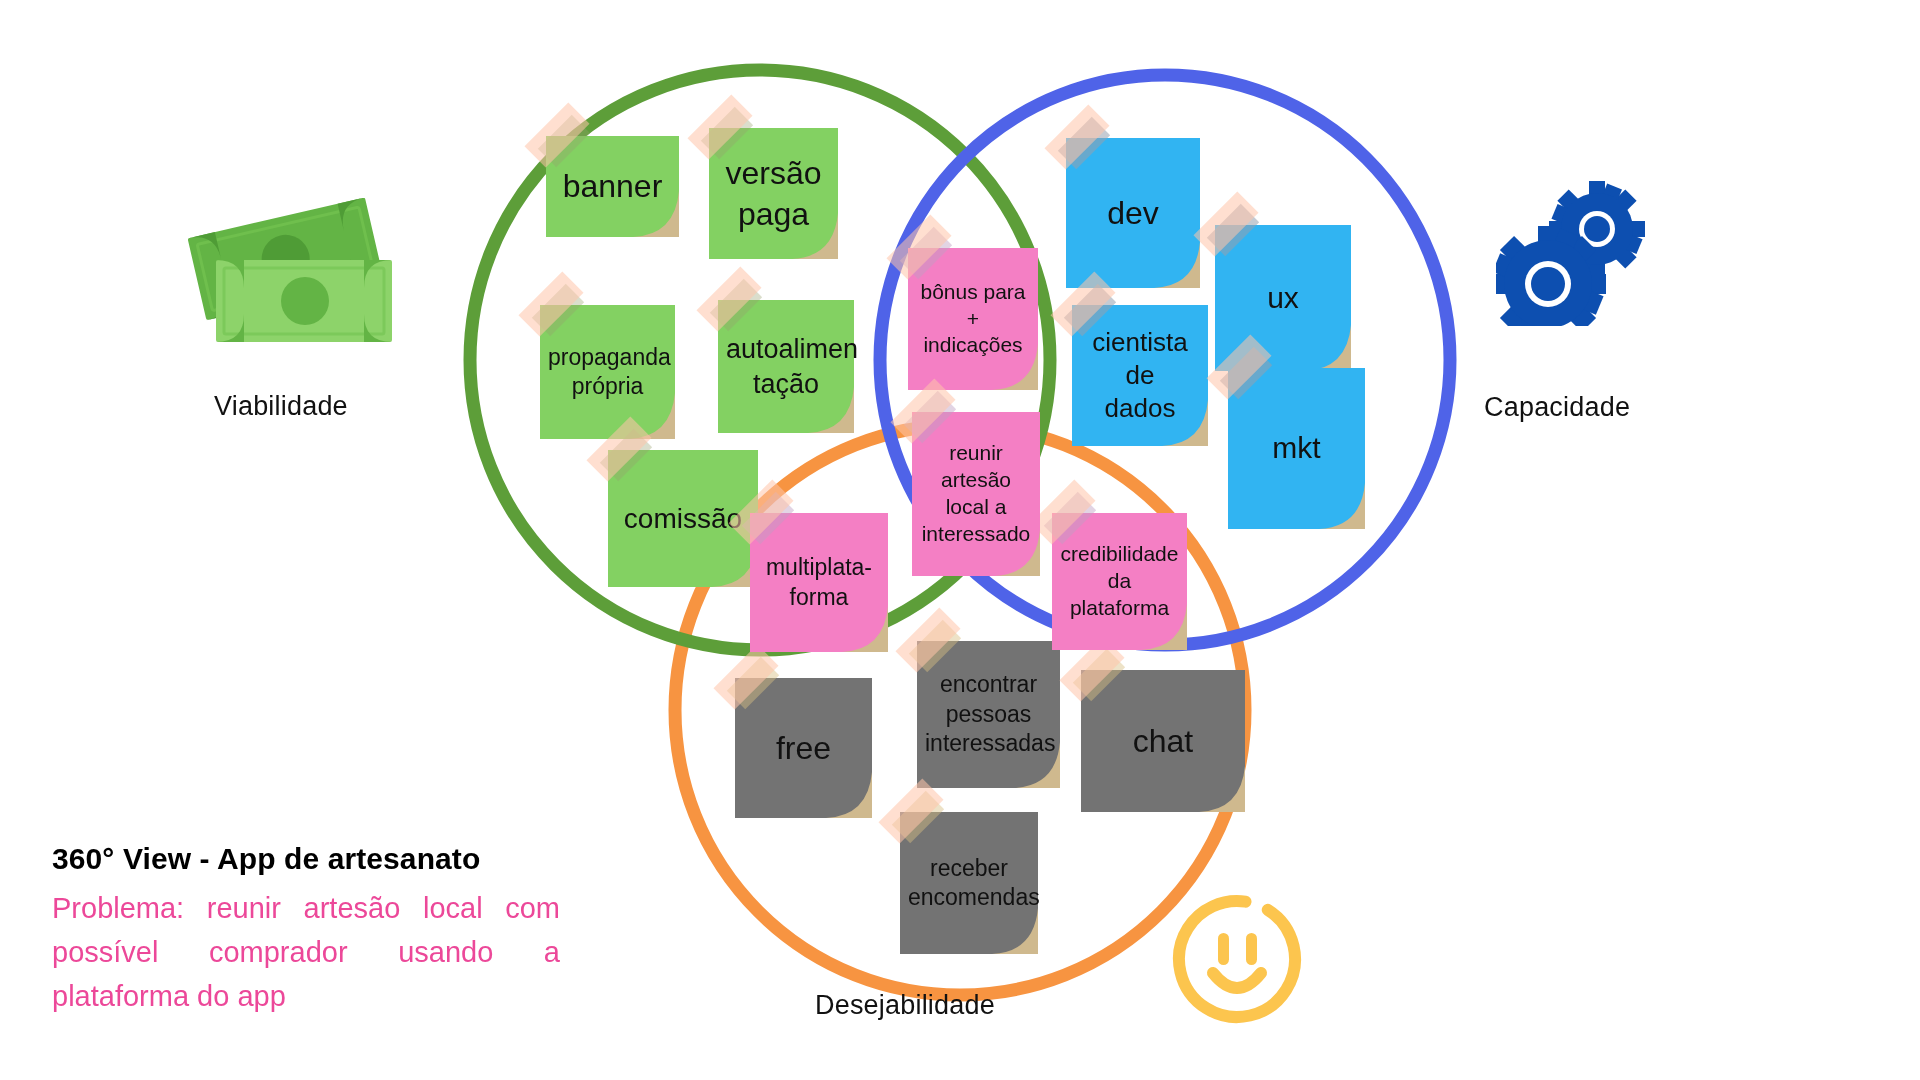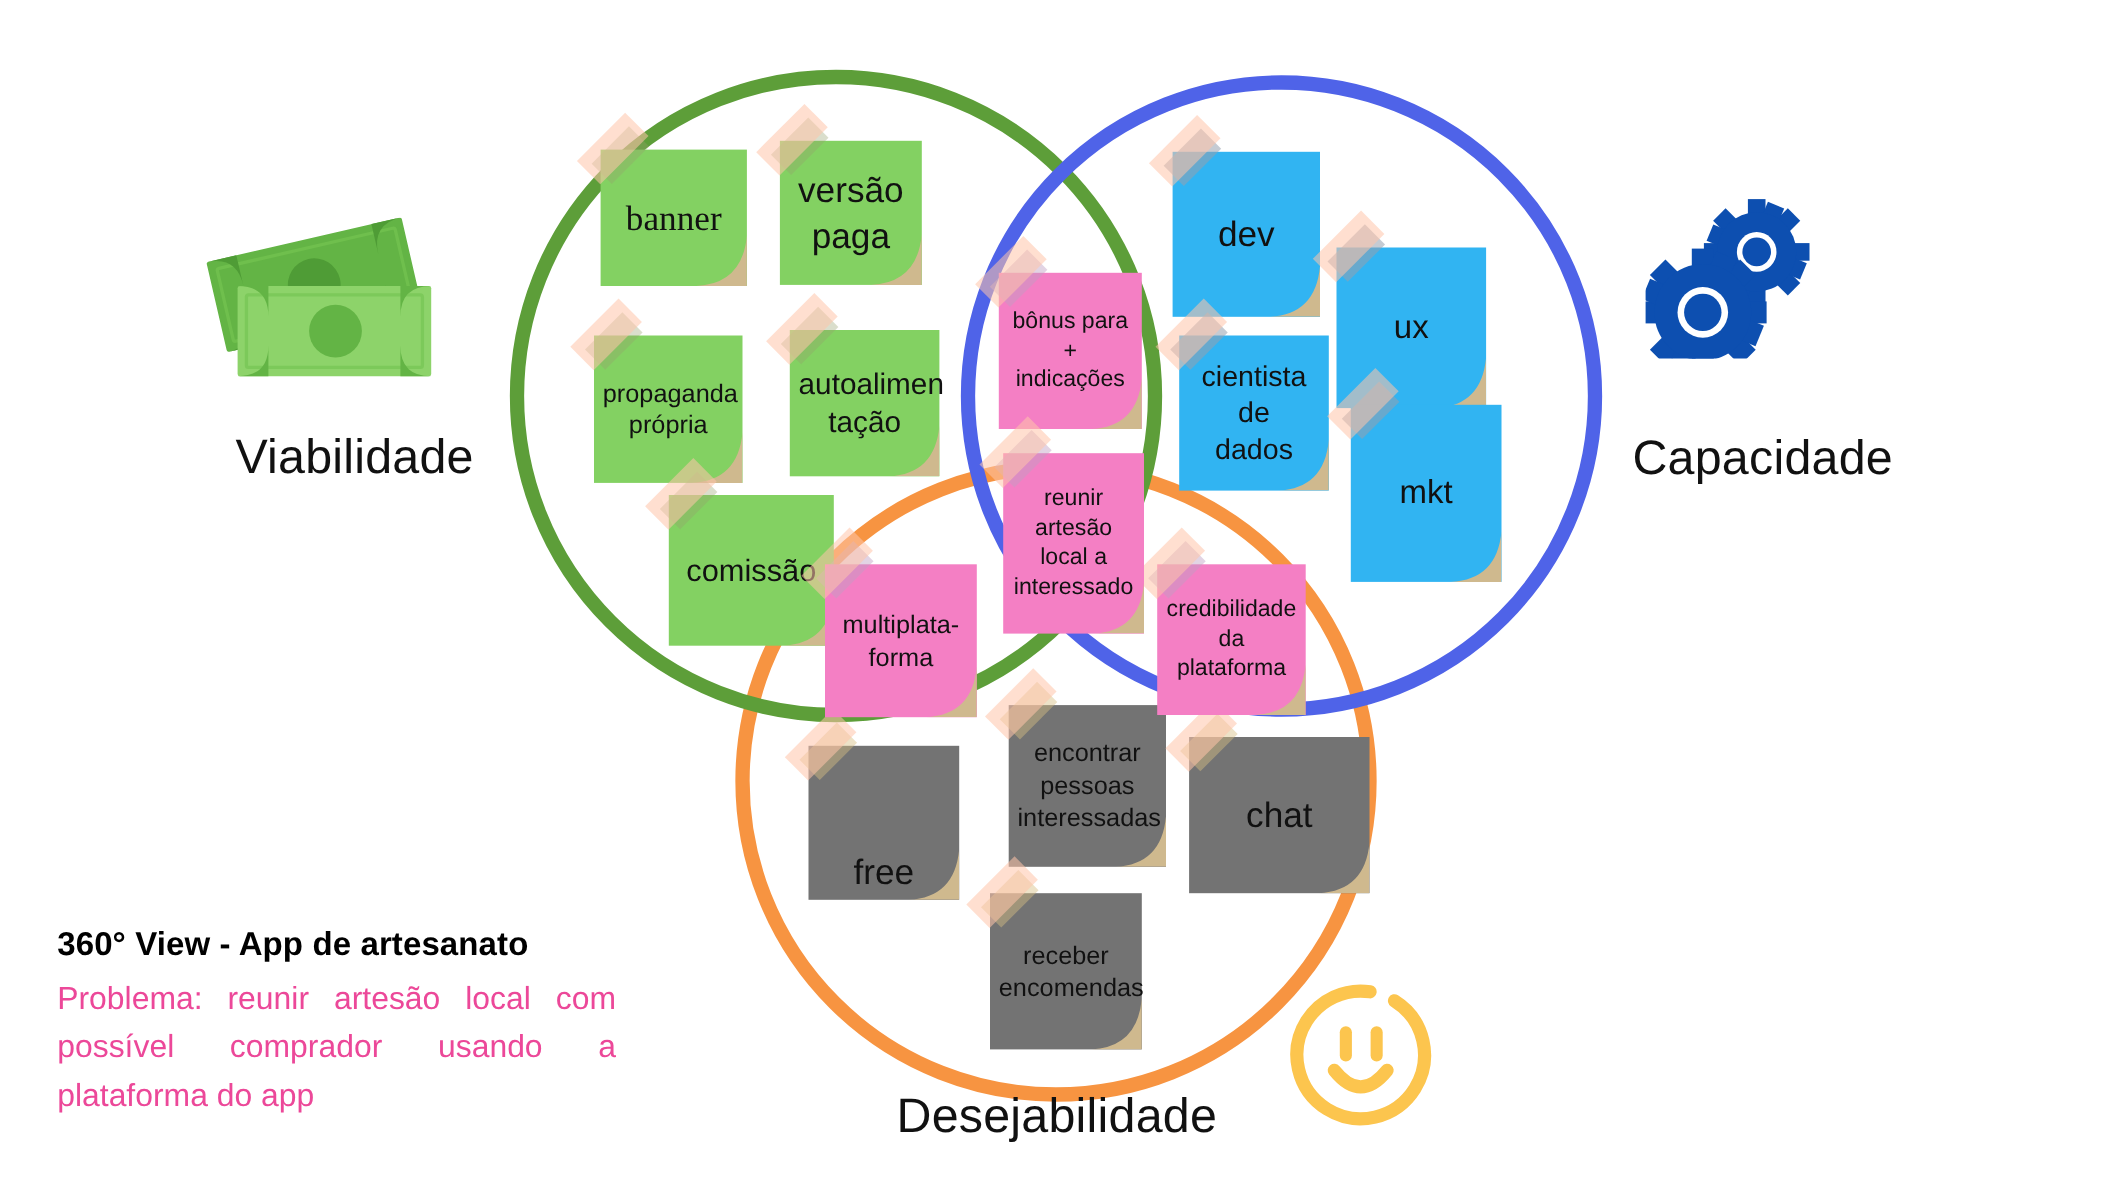--- a/index.html
+++ b/index.html
@@ -29,21 +29,21 @@
     left: 0; top: 0;
     width: 1920px;
     height: 1080px;
     pointer-events: none;
   }
 
   
   .circle-label {
     position: absolute;
     color: #111111;
-    font-size: 44px;
+    font-size: 27px;
     font-weight: 400;
     letter-spacing: 0.2px;
     white-space: nowrap;
   }
   #label-viabilidade { left: 214px; top: 391px; }
   #label-capacidade  { left: 1484px; top: 392px; }
   #label-desejabilidade { left: 815px; top: 990px; }
 
   
   .note {
@@ -223,21 +223,21 @@
       <rect x="52" y="45" width="11" height="32" rx="5.5" fill="#fcc54e"></rect>
       <rect x="80" y="45" width="11" height="32" rx="5.5" fill="#fcc54e"></rect>
       <path d="M47 85 q24 30 48 0" fill="none" stroke="#fcc54e" stroke-width="12" stroke-linecap="round"></path>
     </svg>
   </div>
 
   <div class="circle-label" id="label-viabilidade">Viabilidade</div>
   <div class="circle-label" id="label-capacidade">Capacidade</div>
   <div class="circle-label" id="label-desejabilidade">Desejabilidade</div>
 
-  <div class="note green" style="left:546px; top:136px; width:133px; height:124px; font-size:32px; z-index:20;font-family:Liberation Serif, serif;">
+  <div class="note green" style="left:546px; top:136px; width:133px; height:101px; font-size:32px; z-index:20;">
     <span class="tape-shadow"></span>
     <span class="tape"></span>
     <span class="note-text">banner</span>
     <svg class="fold" viewBox="0 0 46 46">
       <path d="M46 0 L46 46 L0 46 Q42 44 46 0 Z" fill="#cfb98e"></path>
     </svg>
   </div>
 
   <div class="note green" style="left:709px; top:128px; width:129px; height:131px; font-size:32px; z-index:20;">
     <span class="tape-shadow"></span>
@@ -309,21 +309,21 @@
 
   <div class="note blue" style="left:1228px; top:368px; width:137px; height:161px; font-size:30px; z-index:20;">
     <span class="tape-shadow"></span>
     <span class="tape"></span>
     <span class="note-text">mkt</span>
     <svg class="fold" viewBox="0 0 46 46">
       <path d="M46 0 L46 46 L0 46 Q42 44 46 0 Z" fill="#cfb98e"></path>
     </svg>
   </div>
 
-  <div class="note yellow" style="left:735px; top:678px; width:137px; height:140px; font-size:32px; z-index:20;align-items:flex-end;">
+  <div class="note yellow" style="left:735px; top:678px; width:137px; height:140px; font-size:32px; z-index:20;">
     <span class="tape-shadow"></span>
     <span class="tape"></span>
     <span class="note-text">free</span>
     <svg class="fold" viewBox="0 0 46 46">
       <path d="M46 0 L46 46 L0 46 Q42 44 46 0 Z" fill="#cfb98e"></path>
     </svg>
   </div>
 
   <div class="note yellow" style="left:917px; top:641px; width:143px; height:147px; font-size:23px; z-index:20;">
     <span class="tape-shadow"></span>

